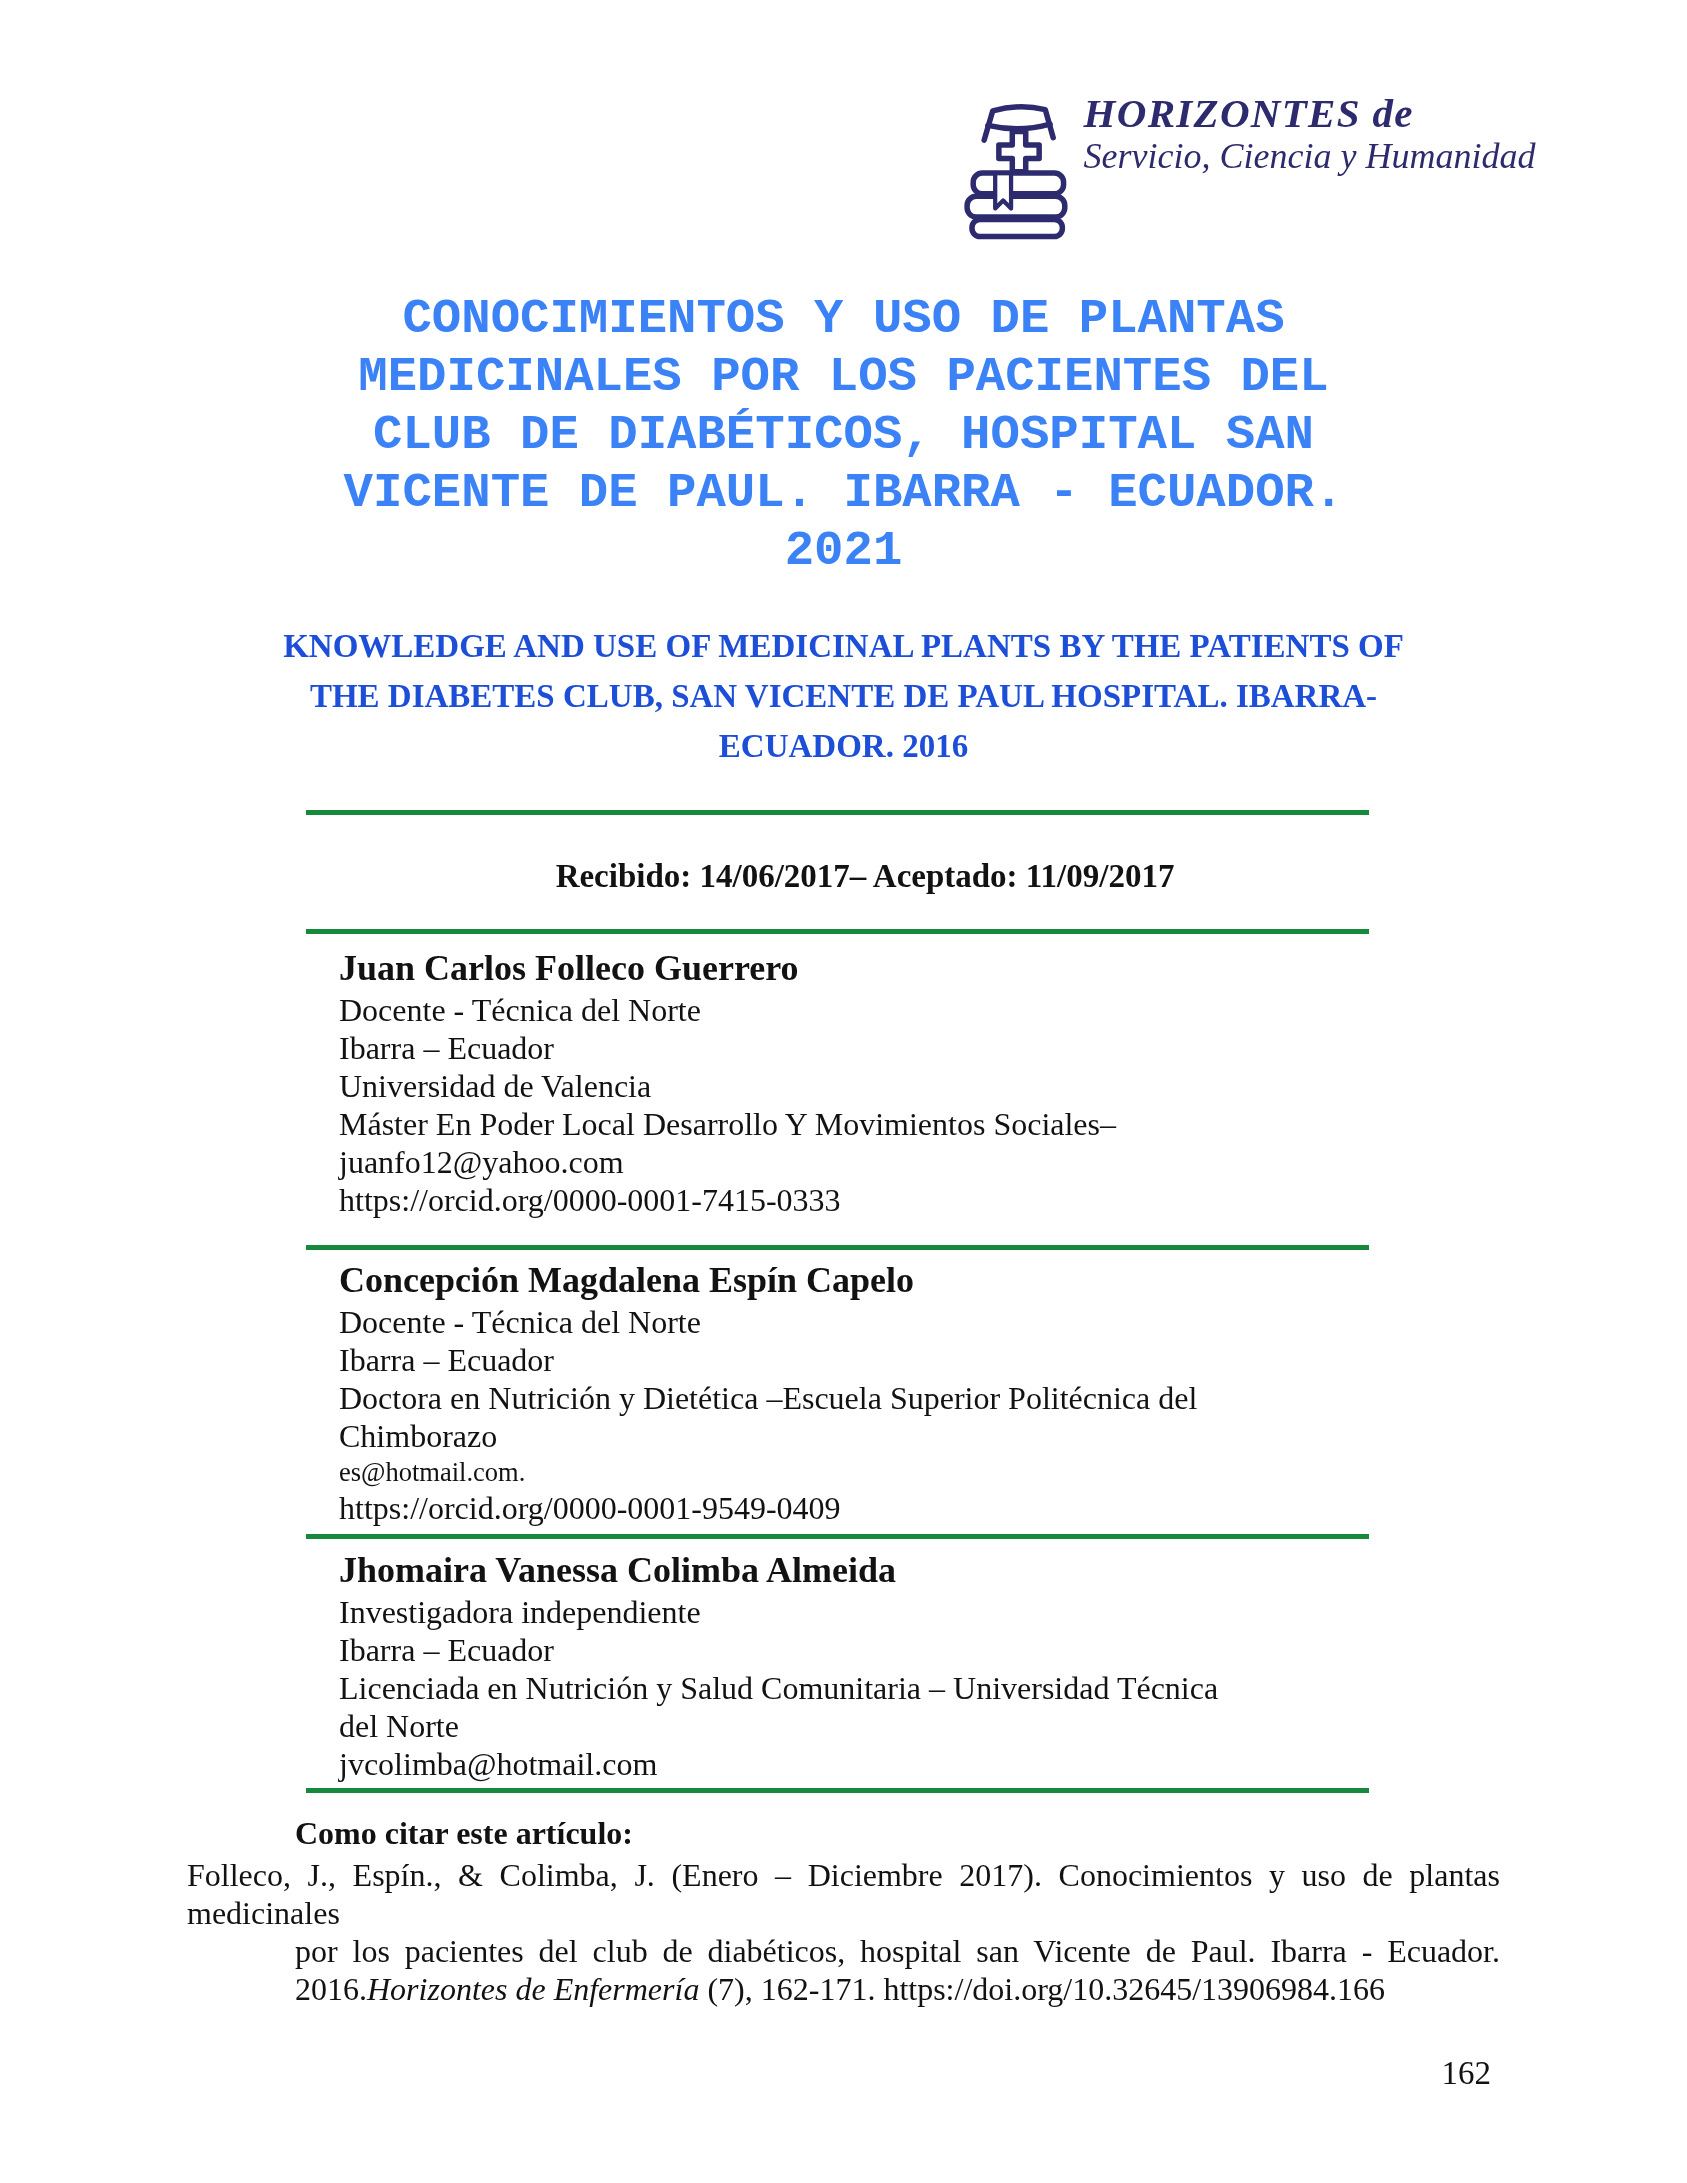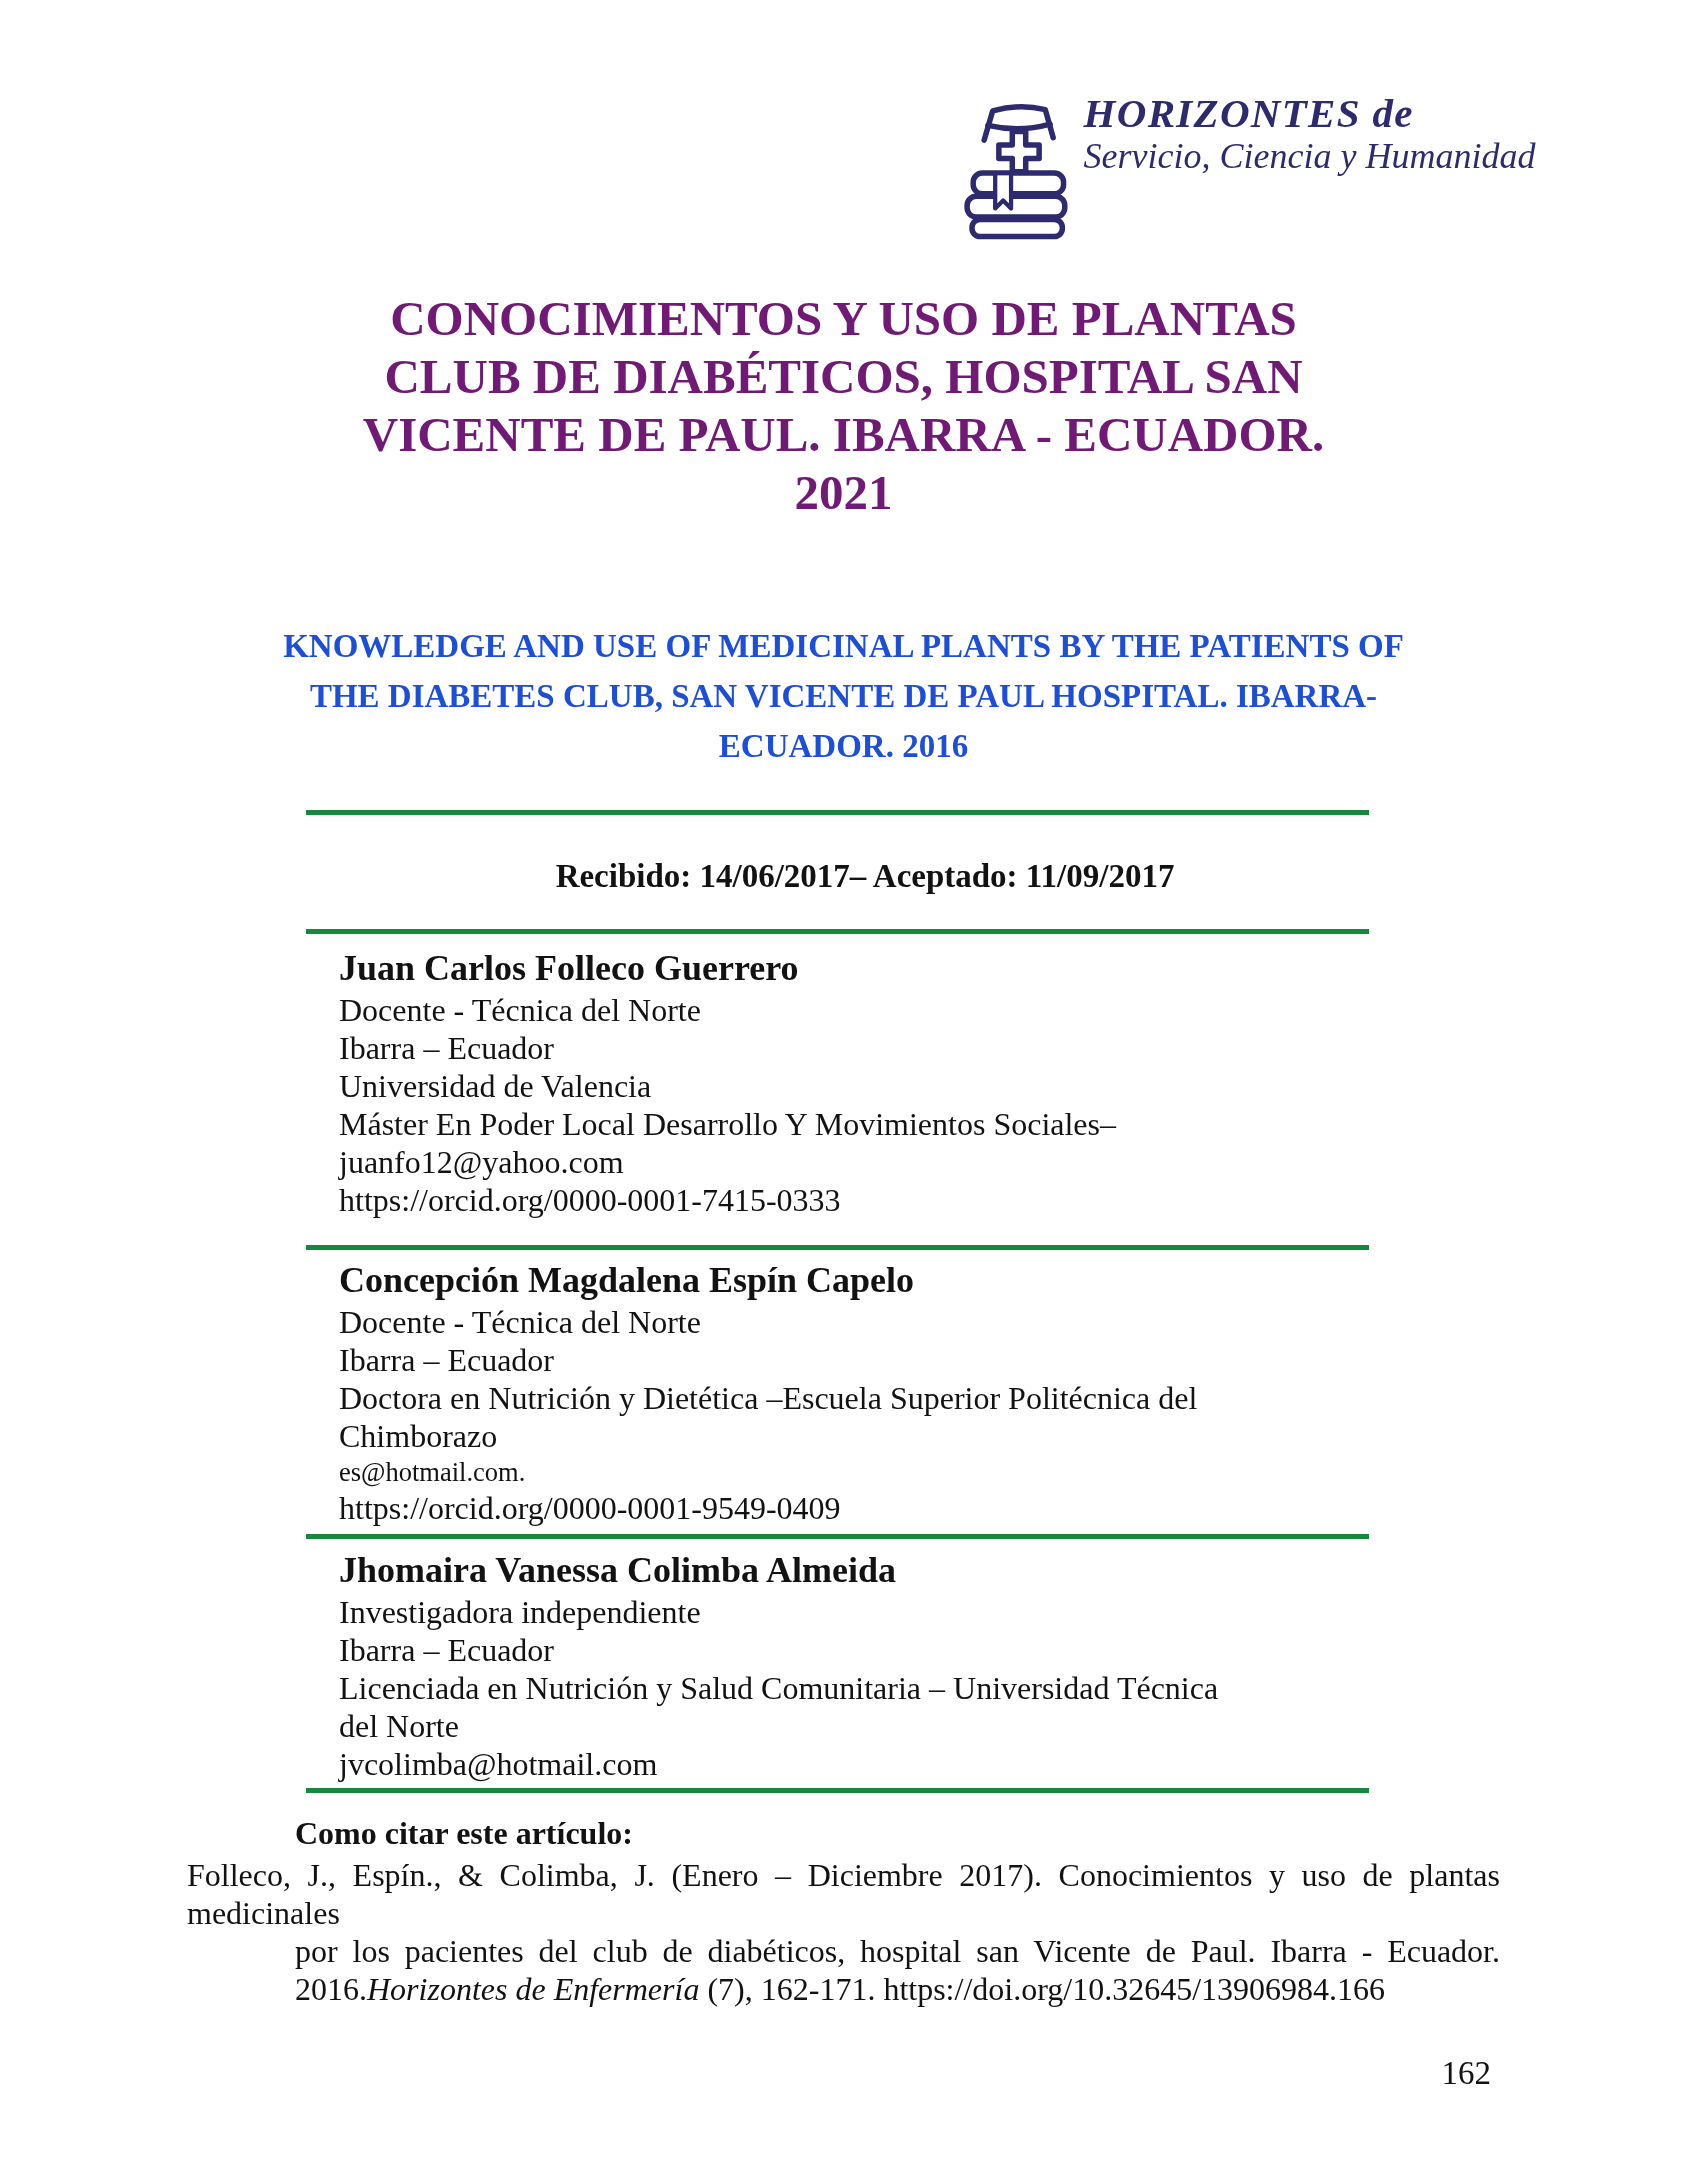--- a/index.html
+++ b/index.html
@@ -14,22 +14,22 @@
   .logo-text{display:flex;flex-direction:column;align-items:flex-start;}
   .logo-line1{font-family:"Liberation Serif",serif;font-style:italic;font-weight:bold;
     font-size:41px;line-height:44px;letter-spacing:1.3px;}
   .logo-line2{font-family:"Liberation Serif",serif;font-style:italic;font-weight:bold;
     font-size:66px;line-height:66px;margin-left:-10.6px;letter-spacing:0.7px;}
   .logo-tagline{font-family:"Liberation Serif",serif;font-style:italic;
     font-size:36px;line-height:42px;}
 
   
   .title-es{position:absolute;top:290px;left:187px;width:1313px;margin:0;
-    text-align:center;font-family:Liberation Serif, serif;font-weight:bold;
-    font-size:49px;line-height:58px;color:#701a75;}
+    text-align:center;font-family:Liberation Mono, monospace;font-weight:bold;
+    font-size:49px;line-height:58px;color:#3b82f6;}
   .title-en{position:absolute;top:621px;left:187px;width:1313px;margin:0;
     text-align:center;font-weight:bold;font-size:33px;line-height:50px;color:#1d4ed8;}
 
   
   .rule{position:absolute;left:306px;width:1063px;height:5.3px;background:#17893d;}
   #rule1{top:810px}#rule2{top:929px}#rule3{top:1245px}#rule4{top:1534px}#rule5{top:1788px}
 
   
   .dates{position:absolute;top:856px;left:230px;width:1270px;text-align:center;
     font-weight:bold;font-size:33px;line-height:40px;}
@@ -79,20 +79,21 @@
       </svg>
     </div>
     <div class="logo-text">
       <div class="logo-line1">HORIZONTES de</div>
       <div class="logo-tagline">Servicio, Ciencia y Humanidad</div>
     </div>
   </header>
 
   <h1 class="title-es">
     <div>CONOCIMIENTOS Y USO DE PLANTAS</div>
+    <div>MEDICINALES POR LOS PACIENTES DEL</div>
     <div>CLUB DE DIABÉTICOS, HOSPITAL SAN</div>
     <div>VICENTE DE PAUL. IBARRA - ECUADOR.</div>
     <div>2021</div>
   </h1>
 
   <h2 class="title-en">
     <div>KNOWLEDGE AND USE OF MEDICINAL PLANTS BY THE PATIENTS OF</div>
     <div>THE DIABETES CLUB, SAN VICENTE DE PAUL HOSPITAL. IBARRA-</div>
     <div>ECUADOR. 2016</div>
   </h2>

